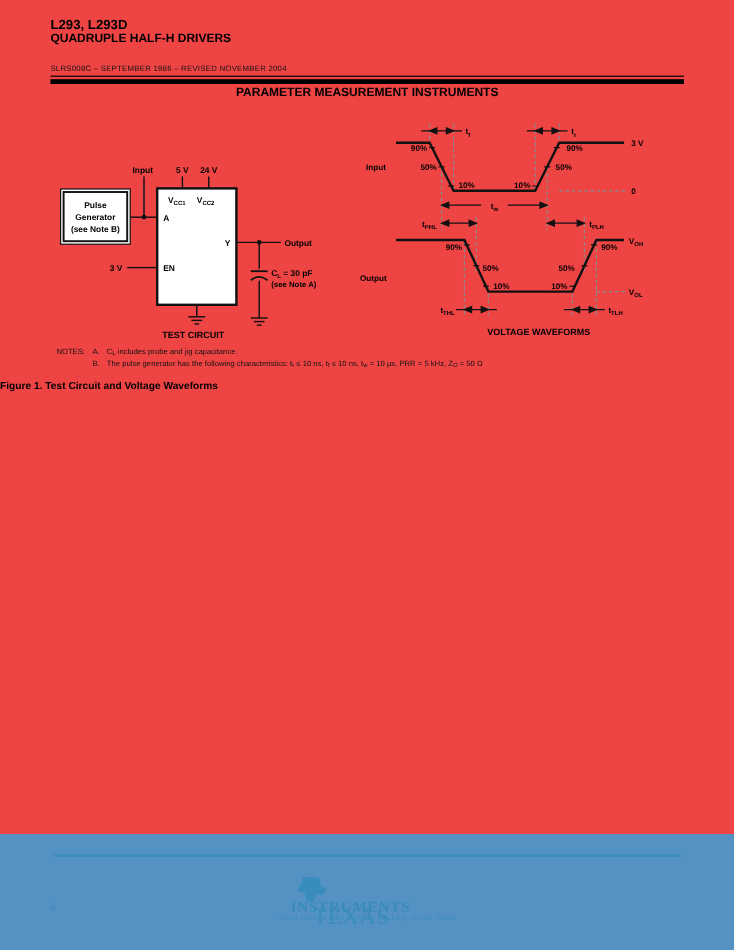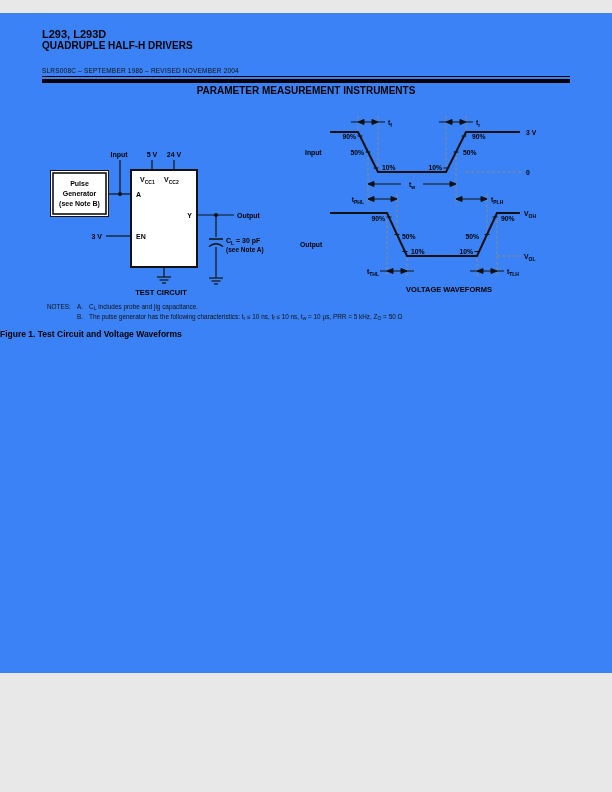--- a/index.html
+++ b/index.html
@@ -1,17 +1,17 @@
 <!DOCTYPE html>
 <html><head>
 <meta charset="utf-8">
 <style>
   html,body{margin:0;padding:0;background:#e8e8e8;}
-  .page{position:relative;width:612px;height:660px;background:#3b82f6;
-        font-family:"Liberation Sans",sans-serif;color:#000;overflow:hidden;margin:13px auto;}
+  .page{position:relative;width:612px;height:792px;background:#ef4444;
+        font-family:"Liberation Sans",sans-serif;color:#000;overflow:hidden;margin:0 auto;}
   .abs{position:absolute;}
   
   .hdr-part{left:42px;top:15px;font-weight:bold;font-size:11px;line-height:1.1;}
   .hdr-title{left:42px;top:27px;font-weight:bold;font-size:10px;}
   .doc-line{left:42px;top:54px;font-size:6.5px;color:#111;letter-spacing:.2px;}
   .rule-thin{left:42px;top:63px;width:528px;height:1px;background:#000;}
   .rule-thick{left:42px;top:65.5px;width:528px;height:4.5px;background:#000;}
   .sec-title{left:0;top:72px;width:612px;text-align:center;font-weight:bold;font-size:10px;}
   
   .circuit-svg{left:40px;top:95px;}

